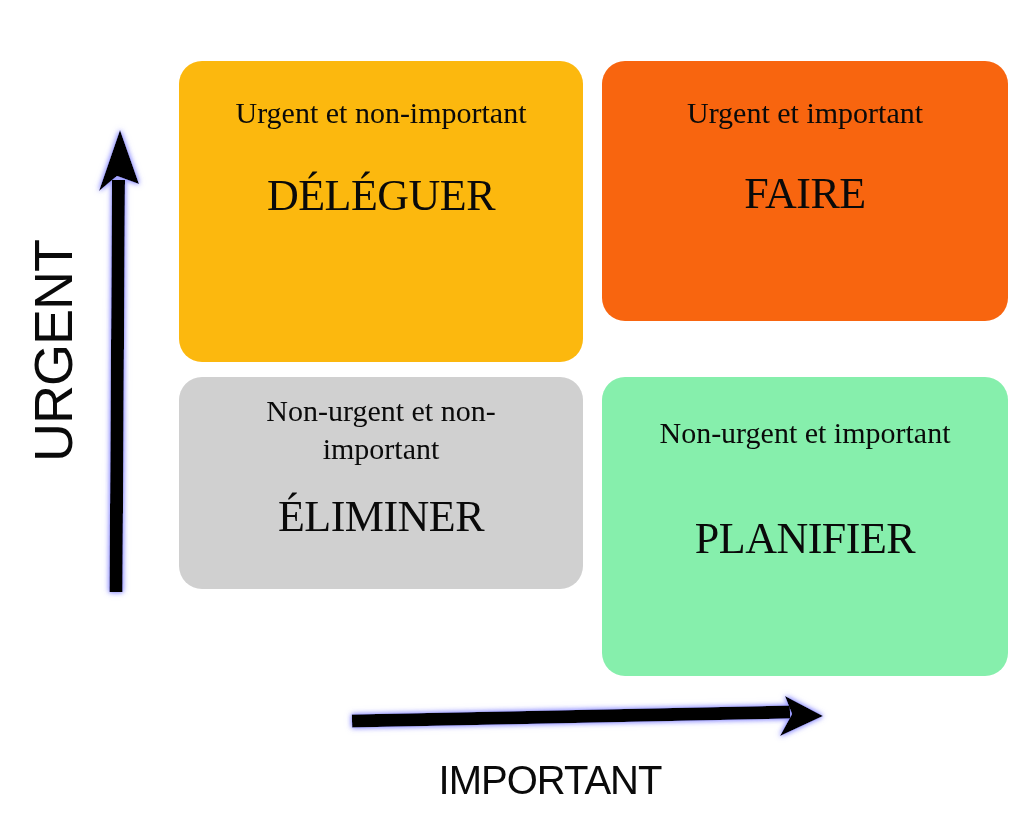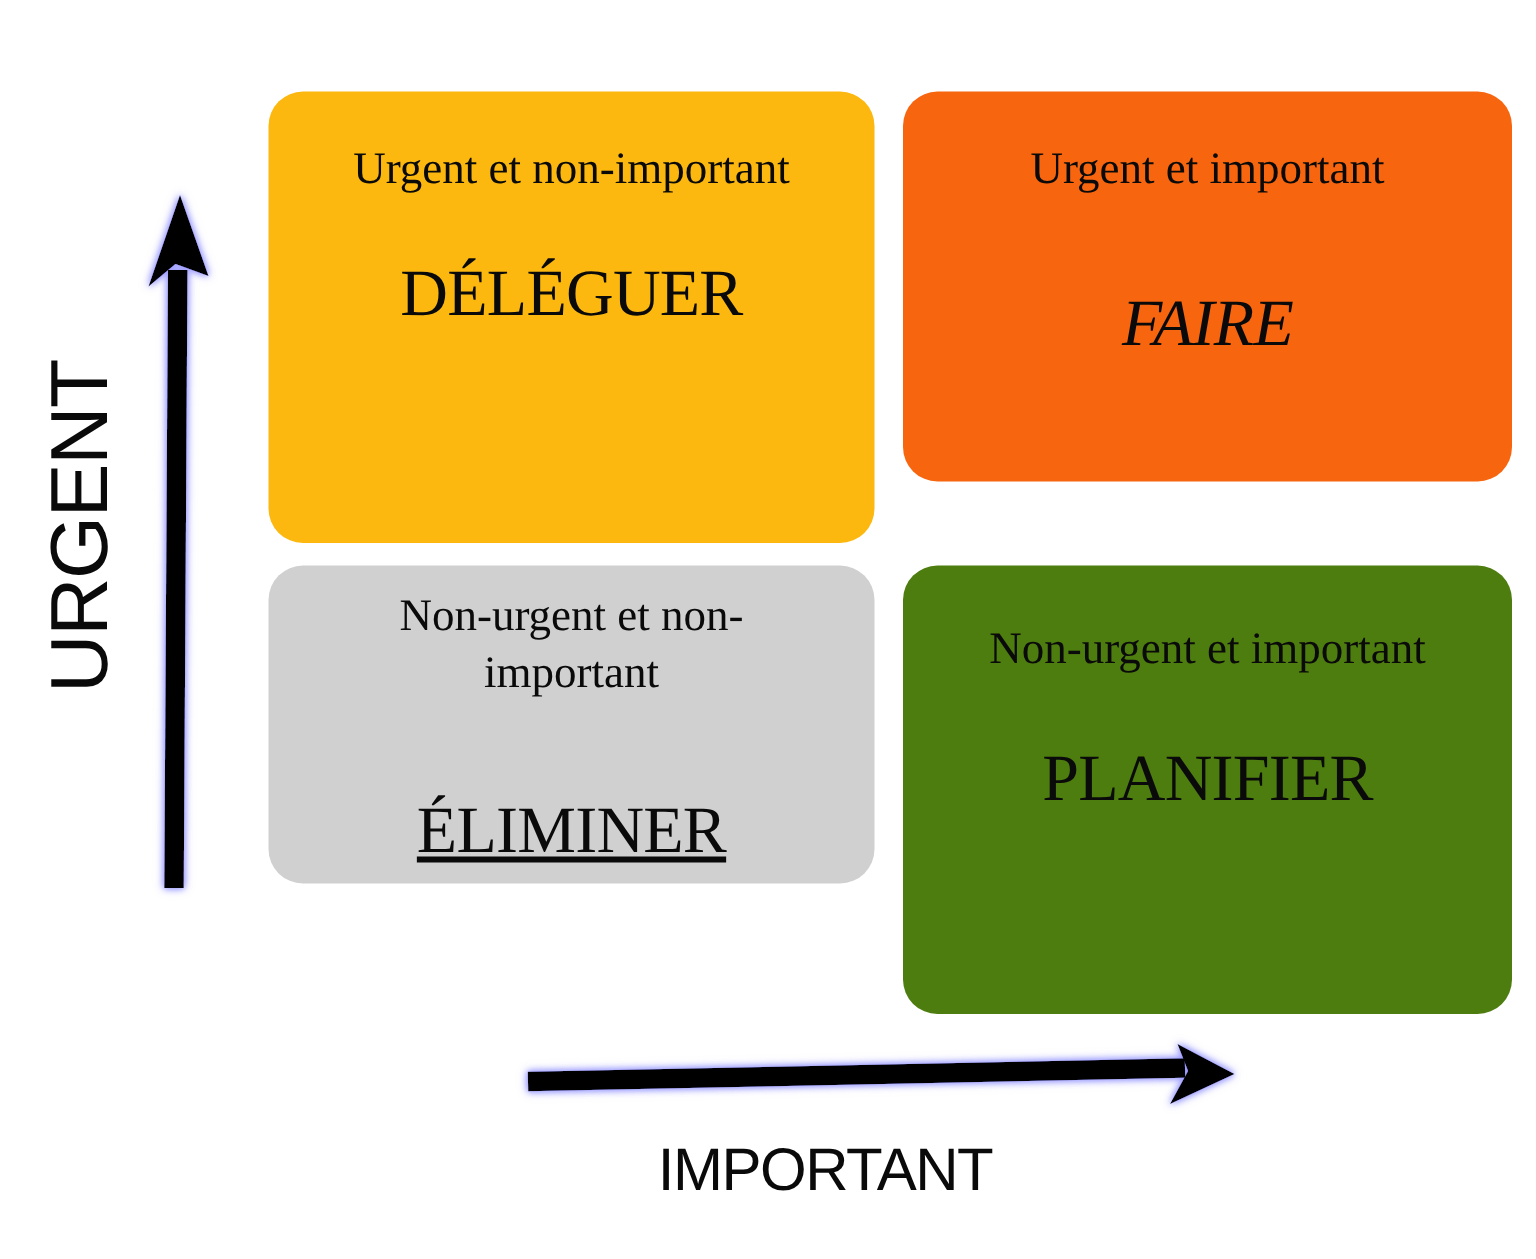--- a/index.html
+++ b/index.html
@@ -35,24 +35,24 @@
   .q .action {
     font-family: "Liberation Serif", serif;
     font-size: 44px;
     line-height: 1.12;
     letter-spacing: -0.5px;
     white-space: nowrap;
   }
   .q-tl { left: 179px; top: 61px;  width: 404px; height: 301px; padding-top: 33px; }
   .q-tl .action { margin-top: 39px; }
   .q-tr { left: 602px; top: 61px;  width: 406px; height: 260px; padding-top: 33px; }
-  .q-tr .action { margin-top: 59px; font-style: italic; }
+  .q-tr .action { margin-top: 37px; }
   .q-bl { left: 179px; top: 377px; width: 404px; height: 212px; padding-top: 15px; }
   .q-bl .subtitle { max-width: 310px; }
-  .q-bl .action { margin-top: 62px; text-decoration: underline; }
+  .q-bl .action { margin-top: 25px; }
   .q-br { left: 602px; top: 377px; width: 406px; height: 299px; padding-top: 37px; }
   .q-br .action { margin-top: 42px; }
   
   .axis-label {
     position: absolute;
     font-family: "Liberation Sans", sans-serif;
     color: #0a0a0a;
     text-align: center;
     letter-spacing: -1px;
   }
@@ -94,21 +94,21 @@
   <div class="q q-tr" style="background-color: rgb(248, 101, 15);">
     <div class="subtitle">Urgent et important</div>
     <div class="action">FAIRE</div>
   </div>
 
   <div class="q q-bl" style="background-color: rgb(208, 208, 208);">
     <div class="subtitle">Non-urgent et non-important</div>
     <div class="action">ÉLIMINER</div>
   </div>
 
-  <div class="q q-br" style="background-color: #4d7c0f;">
+  <div class="q q-br" style="background-color: #86efac; gap: 20px;">
     <div class="subtitle">Non-urgent et important</div>
     <div class="action">PLANIFIER</div>
   </div>
 
   <svg class="arrows" viewBox="0 0 1024 839">
     <defs>
       <filter id="arrowGlow" x="-60%" y="-60%" width="220%" height="220%">
         <feDropShadow dx="0" dy="0" stdDeviation="2.6" flood-opacity="0.95" flood-color="#9898ff"></feDropShadow>
         <feDropShadow dx="0" dy="0" stdDeviation="2.2" flood-opacity="0.8" flood-color="#9898ff"></feDropShadow>
       </filter>

